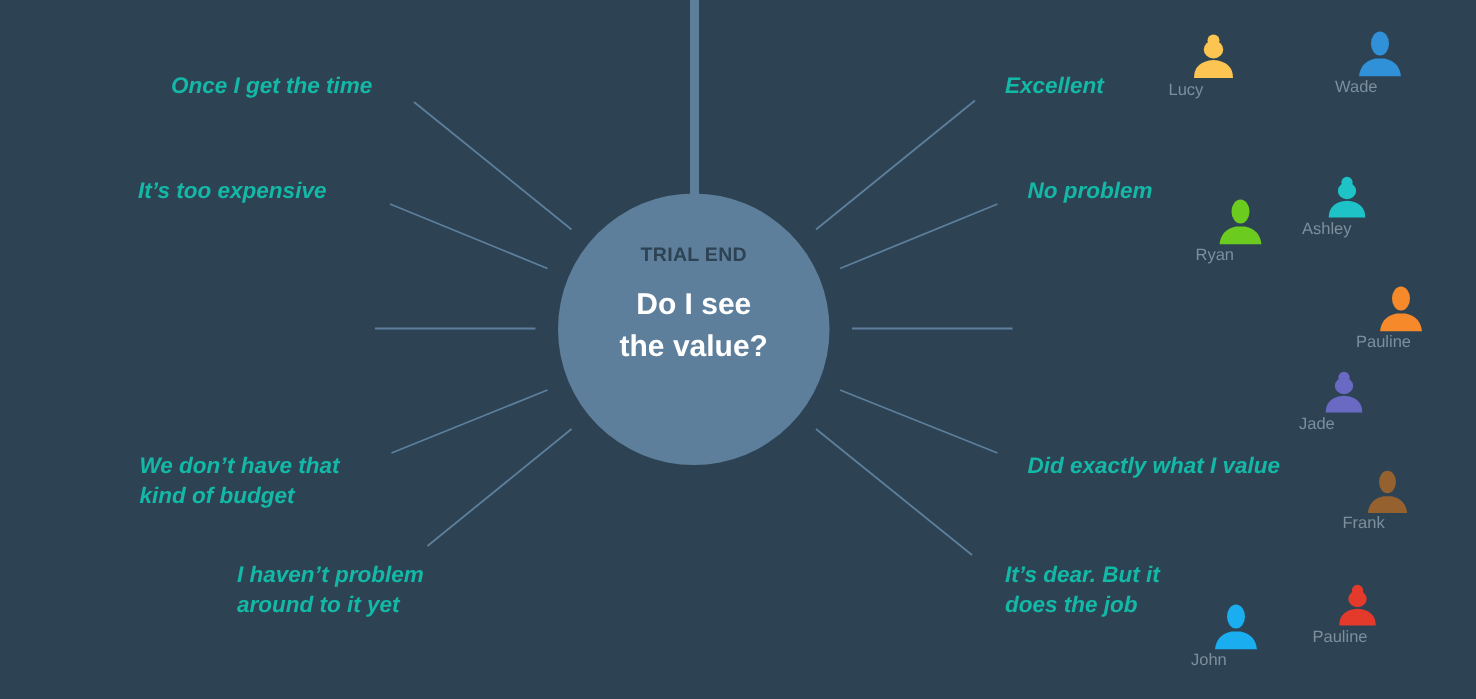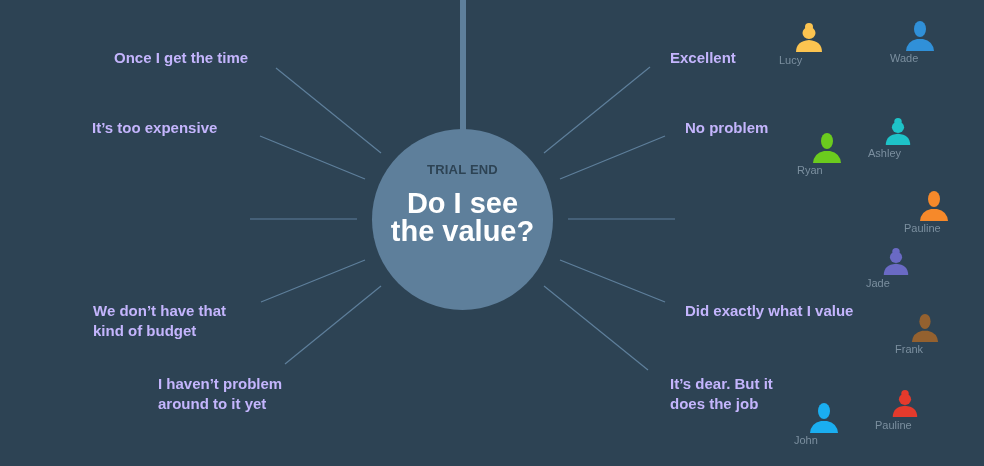--- a/index.html
+++ b/index.html
@@ -17,25 +17,26 @@
   .hub {
     position:absolute; left:372px; top:129px; width:181px; height:181px;
     border-radius:50%; background:#5e7f9b;
     display:flex; flex-direction:column; align-items:center; justify-content:flex-start;
     text-align:center;
   }
   .hub-label {
     margin-top:33px; font-size:13px; font-weight:bold; color:#2d4354; letter-spacing:0.2px;
   }
   .hub-title {
-    margin-top:12px; font-size:29px; font-weight:bold; color:#ffffff; line-height:28px;
+    margin-top:12px; font-size:20px; font-weight:bold; color:#ffffff; line-height:28px;
   }
   .reason {
-    position:absolute; color:#c4b5fd; font-weight:bold; font-size:15px; line-height:20px;
+    position:absolute; color:#14b8a6; font-weight:bold; font-size:15px; line-height:20px;
     white-space:nowrap;
+    font-style:italic;
   }
   .person {
     position:absolute; width:60px; 
   }
   .person svg { display:block; margin:0 auto; }
   .person-name {
     display:block; font-size:11px; color:#7b8f9f; margin-top:1px;
   }
 </style>
 </head>

